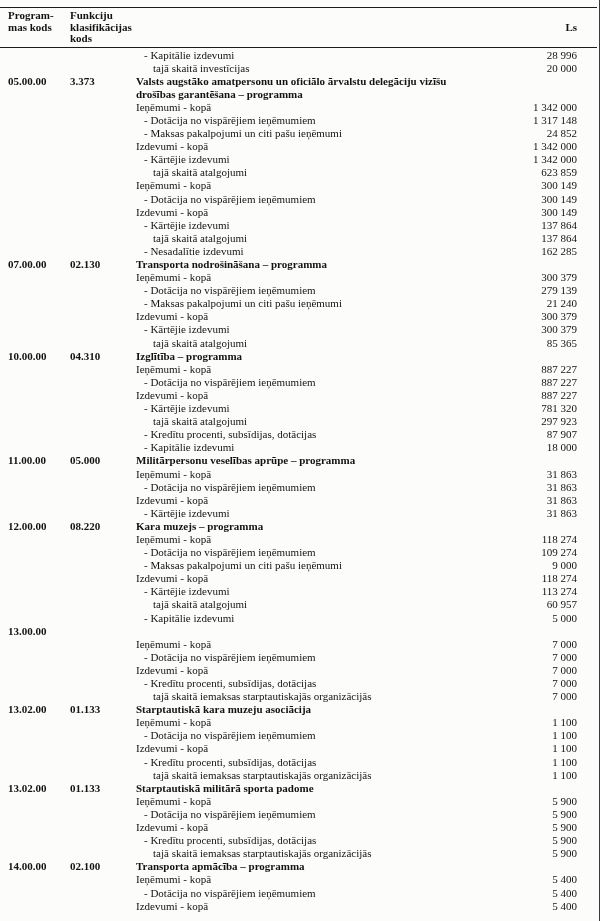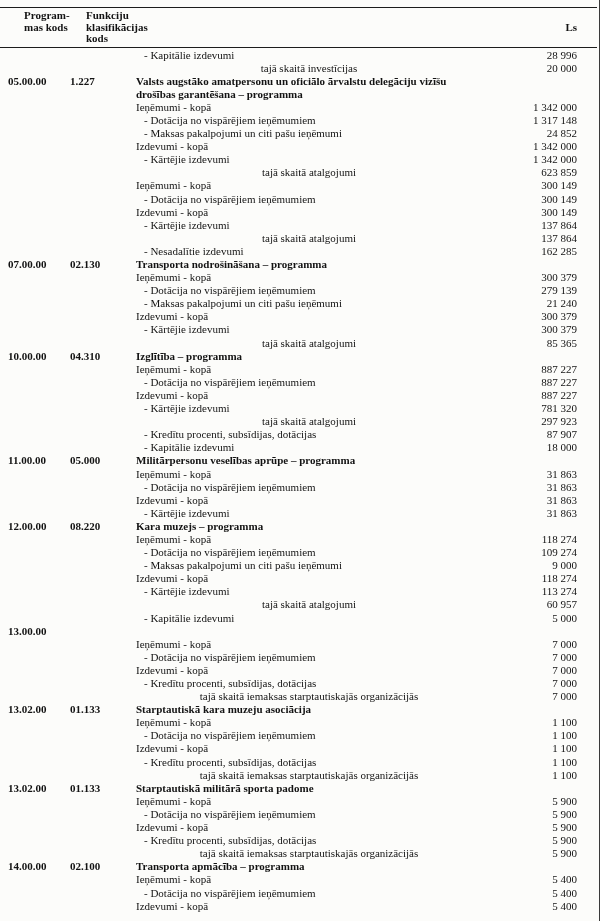--- a/index.html
+++ b/index.html
@@ -23,21 +23,20 @@
   .rule {
     border-top: 1px solid #1c1c1c;
     height: 0;
     margin: 0 2px 0 0;
   }
   .table-header {
     display: flex;
     padding: 2px 0 2px 0;
     font-weight: bold;
     line-height: 11.5px;
-    margin-left: 16px;
   }
   .cell-code {
     width: 62px;
     padding-left: 8px;
     flex-shrink: 0;
     font-weight: bold;
   }
   .cell-fcode {
     width: 66px;
     flex-shrink: 0;
@@ -61,21 +60,21 @@
   }
   .row {
     display: flex;
     line-height: 13.1px;
   }
   .desc-text {
     display: block;
     max-width: 312px;
   }
   .indent-1 { padding-left: 8px; }
-  .indent-2 { padding-left: 17px; text-align: center; }
+  .indent-2 { padding-left: 17px; }
   .bold { font-weight: bold; }
 </style>
 </head>
 <body>
 
 <div class="page">
 
   <div class="rule"></div>
 
   <div class="table-header">
@@ -106,21 +105,21 @@
       <div class="row">
         <div class="cell-code"></div>
         <div class="cell-fcode"></div>
         <div class="cell-desc">
           <span class="desc-text indent-2">tajā skaitā investīcijas</span>
         </div>
         <div class="cell-amount">20 000</div>
       </div>
       <div class="row">
         <div class="cell-code">05.00.00</div>
-        <div class="cell-fcode">1.227</div>
+        <div class="cell-fcode">3.373</div>
         <div class="cell-desc">
           <span class="desc-text indent-0 bold">Valsts augstāko amatpersonu un oficiālo ārvalstu delegāciju vizīšu drošības garantēšana – programma</span>
         </div>
         <div class="cell-amount"></div>
       </div>
       <div class="row">
         <div class="cell-code"></div>
         <div class="cell-fcode"></div>
         <div class="cell-desc">
           <span class="desc-text indent-0">Ieņēmumi - kopā</span>

